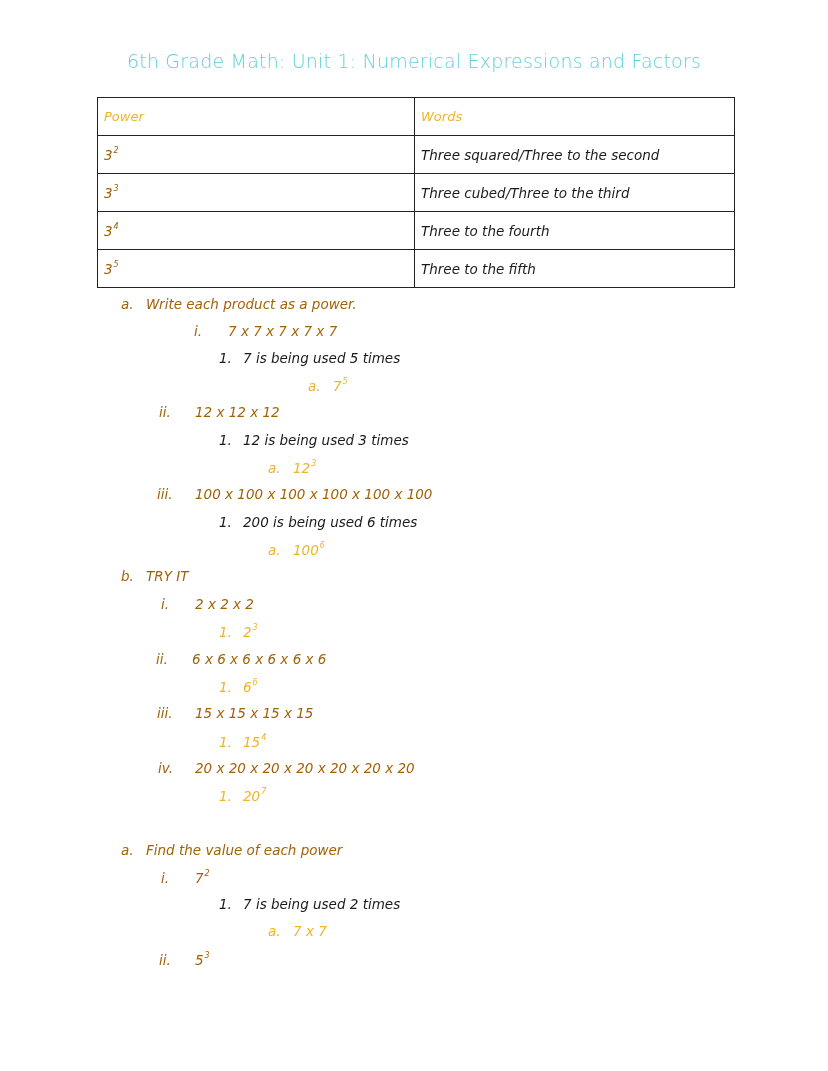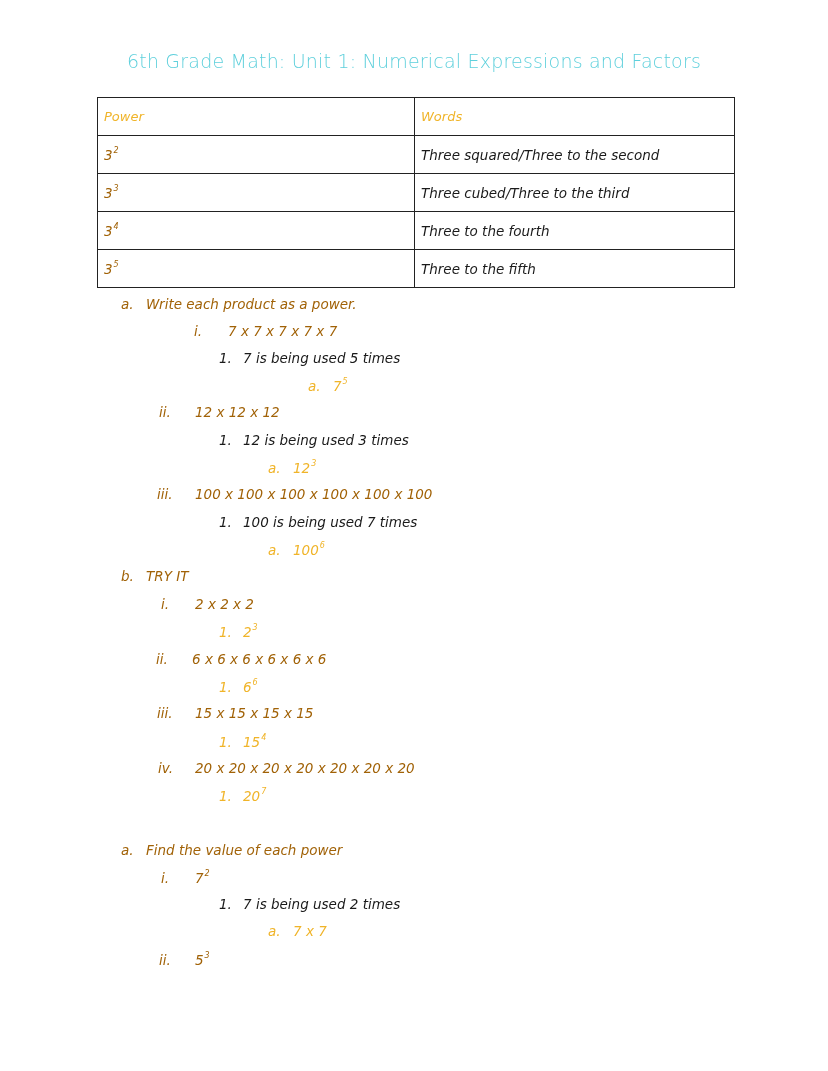--- a/index.html
+++ b/index.html
@@ -84,21 +84,21 @@
   <span class="mk" style="width:24px;">1.</span><span>12 is being used 3 times</span>
 </div>
 <div class="line gold" style="left:268px; top:459px;">
   <span class="mk" style="width:25px;">a.</span><span>12</span><sup>3</sup>
 </div>
 
 <div class="line pink" style="left:157px; top:486px;">
   <span class="mk" style="width:38px;">iii.</span><span>100 x 100 x 100 x 100 x 100 x 100</span>
 </div>
 <div class="line black" style="left:219px; top:514px;">
-  <span class="mk" style="width:24px;">1.</span><span>100 is being used 7 times</span>
+  <span class="mk" style="width:24px;">1.</span><span>200 is being used 6 times</span>
 </div>
 <div class="line gold" style="left:268px; top:541px;">
   <span class="mk" style="width:25px;">a.</span><span>100</span><sup>6</sup>
 </div>
 
 <div class="line pink" style="left:121px; top:568px;">
   <span class="mk" style="width:25px;">b.</span><span>TRY IT</span>
 </div>
 
 <div class="line pink" style="left:161px; top:596px;">

